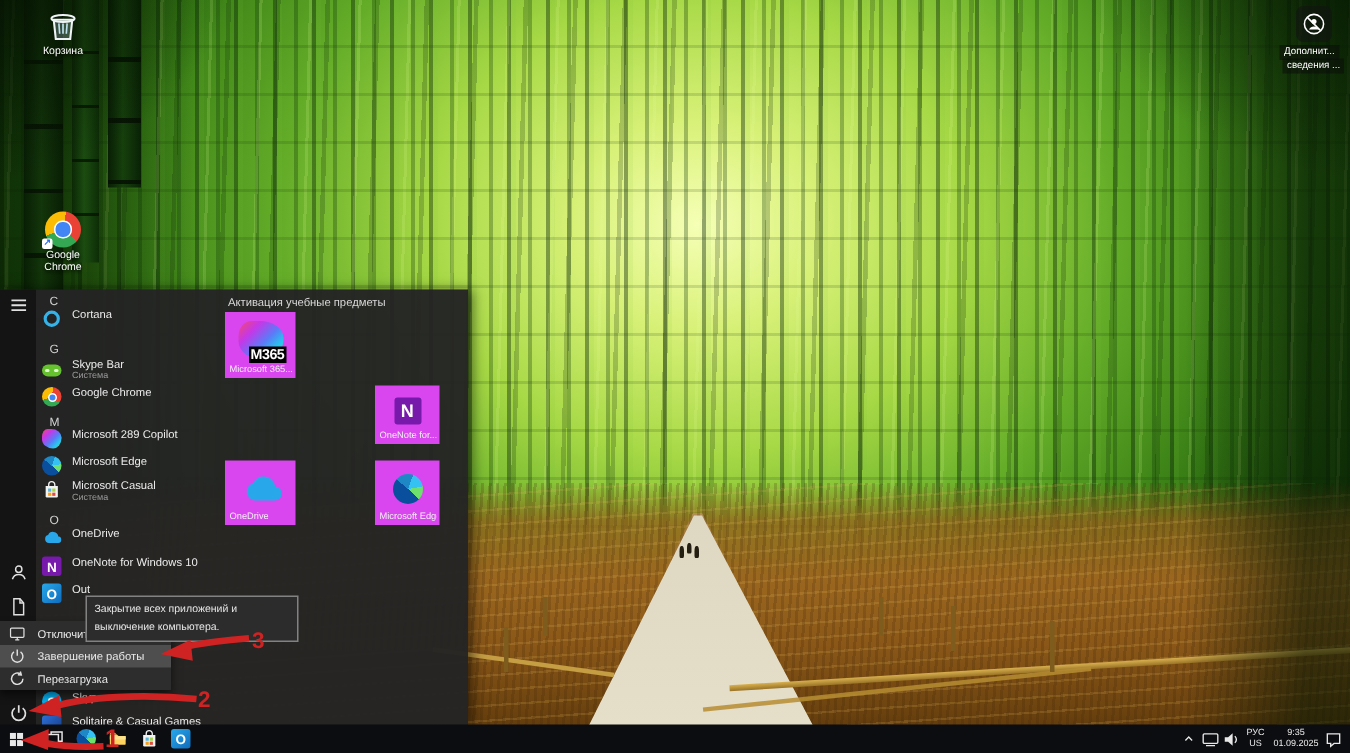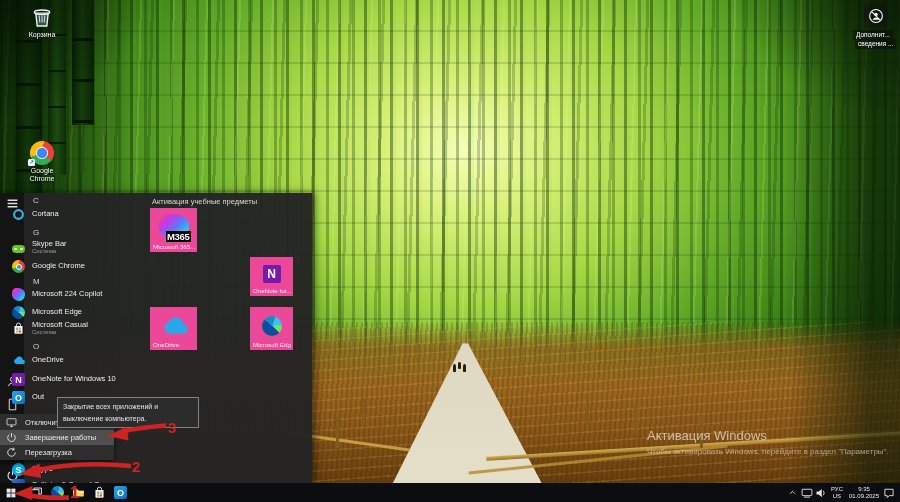--- a/index.html
+++ b/index.html
@@ -66,27 +66,27 @@
   #activation{left:647px;top:428px;z-index:2;}
   .act-title{font-size:13px;color:rgba(255,255,255,.62);}
   .act-sub{margin-top:4px;font-size:8px;color:rgba(255,255,255,.5);}
 
   
   #start-menu{left:0;top:193px;width:312px;height:291px;background:rgba(36,36,36,.97);z-index:5;
     overflow:hidden;box-shadow:3px 0 8px rgba(0,0,0,.5);}
   .sm-rail{position:absolute;left:0;top:0;width:24px;height:100%;background:rgba(18,18,18,.85);}
   .rail-item{position:absolute;left:6px;width:13px;height:13px;}
   .app-header{position:absolute;left:33px;font-size:8px;color:#d2d2d2;}
-  .app-row{position:absolute;left:12px;width:122px;height:17px;display:flex;align-items:center;gap:7px;}
+  .app-row{position:absolute;left:28px;width:122px;height:17px;display:flex;gap:7px;}
   .app-ico{width:13px;height:13px;flex:0 0 13px;display:flex;align-items:center;justify-content:center;}
   .app-texts{display:flex;flex-direction:column;line-height:1.15;}
   .app-label{font-size:7.5px;color:#ececec;white-space:nowrap;}
   .app-sub{font-size:6px;color:#9a9a9a;}
   .tiles-heading{position:absolute;left:152px;top:4px;font-size:7.5px;color:#d8d8d8;}
-  .tile{position:absolute;background:#ec4899;}
+  .tile{position:absolute;background:#d946ef;}
   .tile-m365{left:150px;top:15px;width:47px;height:44px;}
   .tile-onenote{left:250px;top:64px;width:43px;height:39px;}
   .tile-onedrive{left:150px;top:114px;width:47px;height:43px;}
   .tile-edge{left:250px;top:114px;width:43px;height:43px;}
   .tile-ico{position:absolute;left:50%;top:44%;transform:translate(-50%,-50%);display:flex;align-items:center;justify-content:center;}
   .tile-label{position:absolute;left:3px;bottom:2px;font-size:6.2px;color:#f0f0f0;white-space:nowrap;
     max-width:calc(100% - 5px);overflow:hidden;}
   .tile-badge{position:absolute;left:16px;top:23px;background:#000;color:#fff;font-size:9.5px;
     font-weight:700;line-height:11px;padding:0 1px;letter-spacing:-.3px;}
 
@@ -200,24 +200,20 @@
           <circle cx="10" cy="10" r="8" fill="none" stroke="#fff" stroke-width="1.3"></circle>
           <circle cx="10" cy="8" r="2.1" fill="#fff"></circle>
           <path d="M5.8 14.6a4.7 4.7 0 0 1 8.4 0z" fill="#fff"></path>
           <line x1="4.5" y1="4.5" x2="15.5" y2="15.5" stroke="#fff" stroke-width="1.3"></line>
         </svg>
     </div>
     <span class="sp-line" style="left:0;top:26px">Дополнит...</span>
     <span class="sp-line" style="left:2px;top:35px">сведения ...</span>
   </div>
 
-  <div id="activation" class="abs">
-    <div class="act-title">Активация Windows</div>
-    <div class="act-sub">Чтобы активировать Windows, перейдите в раздел "Параметры".</div>
-  </div>
 
   <div id="start-menu" class="abs">
     <div class="sm-rail">
       <span class="rail-item" style="top:4px">
         <svg viewBox="0 0 16 16" class="fill">
             <path d="M2 4h12M2 8h12M2 12h12" stroke="#e0e0e0" stroke-width="1.6"></path>
           </svg>
         </span>
       <span class="rail-item" style="top:182px">
         <svg viewBox="0 0 16 16" class="fill">
@@ -272,21 +268,21 @@
           <span class="app-texts">
             <span class="app-label">Google Chrome</span>
           </span>
         </div>
         <div class="app-header" style="top: 84px;">M</div>
         <div class="app-row" style="top: 93px;">
           <span class="app-ico">
             <span class="i-copilot"></span>
           </span>
           <span class="app-texts">
-            <span class="app-label">Microsoft 224 Copilot</span>
+            <span class="app-label">Microsoft 289 Copilot</span>
           </span>
         </div>
         <div class="app-row" style="top: 111px;">
           <span class="app-ico">
             <span class="i-edge"></span>
           </span>
           <span class="app-texts">
             <span class="app-label">Microsoft Edge</span>
           </span>
         </div>

